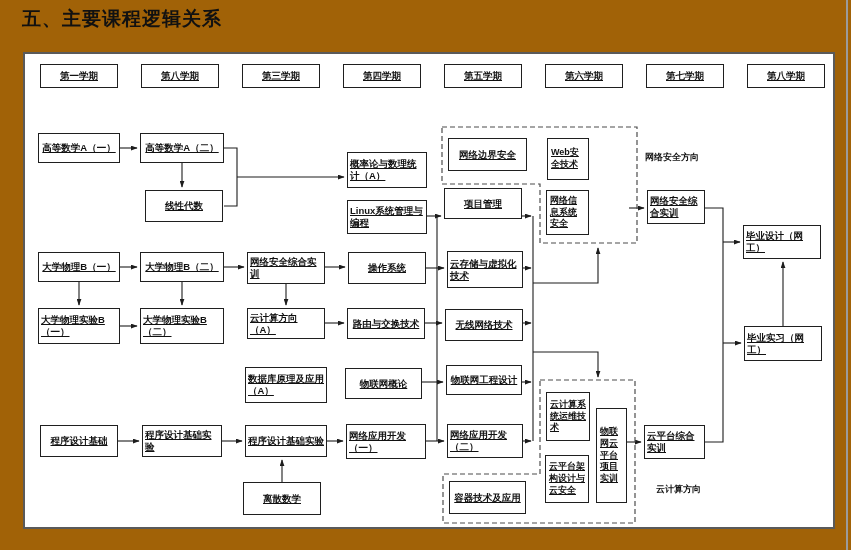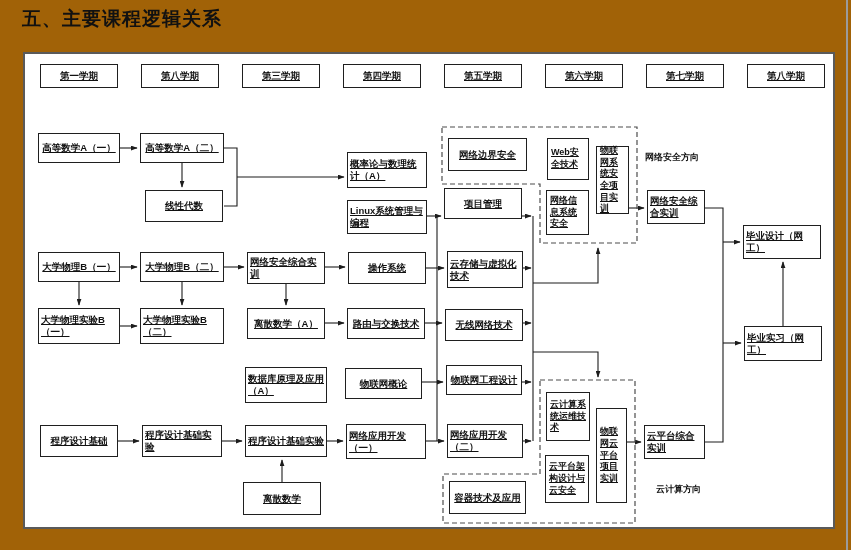--- a/index.html
+++ b/index.html
@@ -95,21 +95,21 @@
   <div class="box" style="left:38px;top:308px;width:82px;height:36px">大学物理实验B（一）</div>
   <div class="box" style="left:40px;top:425px;width:78px;height:32px">程序设计基础</div>
 
   <div class="box" style="left:140px;top:133px;width:84px;height:30px">高等数学A（二）</div>
   <div class="box" style="left:145px;top:190px;width:78px;height:32px">线性代数</div>
   <div class="box" style="left:140px;top:252px;width:84px;height:30px">大学物理B（二）</div>
   <div class="box" style="left:140px;top:308px;width:84px;height:36px">大学物理实验B（二）</div>
   <div class="box" style="left:142px;top:425px;width:80px;height:32px">程序设计基础实验</div>
 
   <div class="box" style="left:247px;top:252px;width:78px;height:32px">网络安全综合实训</div>
-  <div class="box" style="left:247px;top:308px;width:78px;height:31px">离散数学（A）</div>
+  <div class="box" style="left:247px;top:308px;width:78px;height:31px">云计算方向（A）</div>
   <div class="box" style="left:245px;top:367px;width:82px;height:36px">数据库原理及应用（A）</div>
   <div class="box" style="left:245px;top:425px;width:82px;height:32px">程序设计基础实验</div>
   <div class="box" style="left:243px;top:482px;width:78px;height:33px">离散数学</div>
 
   <div class="box" style="left:347px;top:152px;width:80px;height:36px">概率论与数理统计（A）</div>
   <div class="box" style="left:347px;top:200px;width:80px;height:34px">Linux系统管理与编程</div>
   <div class="box" style="left:348px;top:252px;width:78px;height:32px">操作系统</div>
   <div class="box" style="left:347px;top:308px;width:78px;height:31px">路由与交换技术</div>
   <div class="box" style="left:345px;top:368px;width:77px;height:31px">物联网概论</div>
   <div class="box" style="left:448px;top:138px;width:79px;height:33px">网络边界安全</div>
@@ -120,21 +120,20 @@
   <div class="box" style="left:445px;top:309px;width:78px;height:32px">无线网络技术</div>
   <div class="box" style="left:446px;top:365px;width:76px;height:30px">物联网工程设计</div>
   <div class="box" style="left:447px;top:424px;width:76px;height:34px">网络应用开发（二）</div>
   <div class="box" style="left:449px;top:481px;width:77px;height:33px">容器技术及应用</div>
 
   <div class="box sm" style="left:547px;top:138px;width:42px;height:42px">Web安全技术</div>
   <div class="box sm" style="left:546px;top:190px;width:43px;height:45px">网络信息系统安全</div>
   <div class="box sm" style="left:546px;top:392px;width:44px;height:49px">云计算系统运维技术</div>
   <div class="box sm" style="left:545px;top:455px;width:44px;height:48px">云平台架构设计与云安全</div>
 
-  <div class="box sm" style="left:596px;top:146px;width:33px;height:68px">物联网系统安全项目实训</div>
   <div class="box" style="left:647px;top:190px;width:58px;height:34px">网络安全综合实训</div>
   <div class="box sm" style="left:596px;top:408px;width:31px;height:95px">物联网云平台项目实训</div>
   <div class="box" style="left:644px;top:425px;width:61px;height:34px">云平台综合实训</div>
 
   <div class="box" style="left:743px;top:225px;width:78px;height:34px">毕业设计（网工）</div>
   <div class="box" style="left:744px;top:326px;width:78px;height:35px">毕业实习（网工）</div>
 
   <div class="dirlab" style="left:645px;top:151px">网络安全方向</div>
   <div class="dirlab" style="left:656px;top:483px">云计算方向</div>
 </div>

